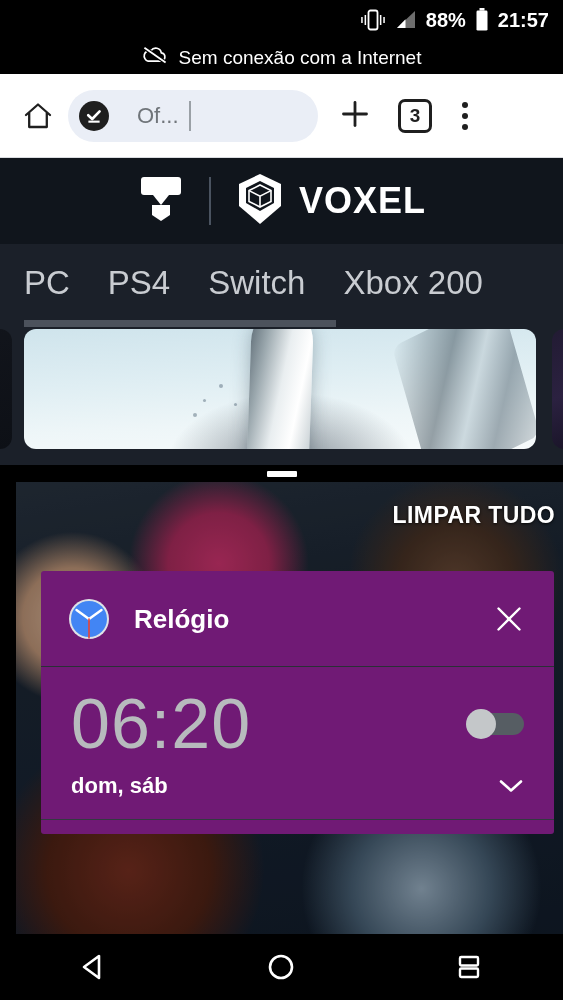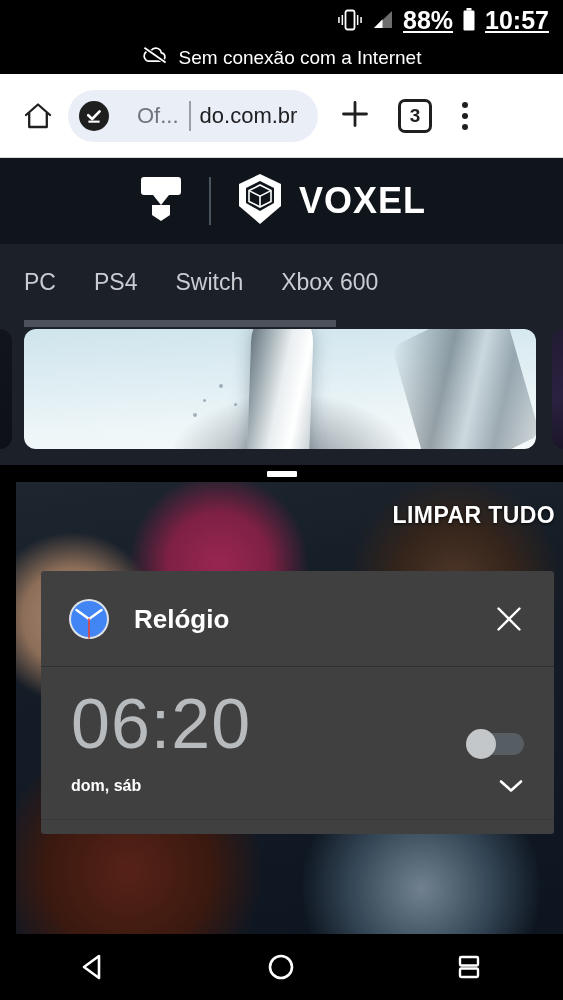--- a/index.html
+++ b/index.html
@@ -32,25 +32,24 @@
     padding-right: 14px;
     box-sizing: border-box;
   }
   .sb-icons {
     display: flex;
     align-items: center;
     gap: 9px;
   }
   .sb-text {
     color: #fff;
-    font-size: 25px;
+    font-size: 20px;
     font-weight: bold;
     letter-spacing: 0px;
     line-height: 1;
-    text-decoration: underline;
   }
   .vibrate-ico { display:block; }
   .signal-ico { display:block; }
   .battery-ico { display:block; }
 
   
   .offline-bar {
     position: absolute;
     left: 0; top: 40px;
     width: 563px;
@@ -202,21 +201,21 @@
     height: 76px;
     background: #1b2029;
     display: flex;
     align-items: center;
     padding-left: 24px;
     gap: 38px;
     box-sizing: border-box;
   }
   .nav-item {
     color: #c9ccd1;
-    font-size: 23px;
+    font-size: 33px;
     white-space: nowrap;
     line-height: 1;
   }
 
   .carousel-wrap {
     background: #1b2029;
     height: 155px;
     position: relative;
     overflow: hidden;
   }
@@ -328,21 +327,21 @@
     font-weight: bold;
     letter-spacing: 0.4px;
     text-shadow: 0 1px 3px rgba(0,0,0,0.8);
     line-height: 1;
   }
 
   .notif-card {
     position: absolute;
     left: 25px; top: 89px;
     width: 513px;
-    background: #404040;
+    background: #701a75;
     border-radius: 3px;
     overflow: hidden;
   }
   .notif-head {
     height: 96px;
     display: flex;
     align-items: center;
     padding: 0 26px 0 26px;
     box-sizing: border-box;
     border-bottom: 1px solid #2a3036;
@@ -361,21 +360,21 @@
   }
   .close-x {
     width: 38px; height: 38px;
     flex: 0 0 auto;
     display: flex; align-items: center; justify-content: center;
   }
 
   .notif-body {
     padding: 22px 26px 0 30px;
     display: flex;
-    align-items: flex-end;
+    align-items: center;
   }
   .alarm-time {
     color: #b7bbbd;
     font-size: 70px;
     font-weight: 300;
     letter-spacing: 1px;
     flex: 1 1 auto;
     line-height: 1;
   }
   .toggle {
@@ -401,21 +400,21 @@
 
   .notif-foot {
     padding: 14px 26px 20px 30px;
     display: flex;
     align-items: center;
     border-bottom: 1px solid #333a40;
     margin: 0 0 0 0;
   }
   .alarm-days {
     color: #ffffff;
-    font-size: 16px;
+    font-size: 22px;
     font-weight: bold;
     flex: 1 1 auto;
     line-height: 1;
   }
   .chev {
     width: 34px; height: 26px;
     flex: 0 0 auto;
     display: flex; align-items: center; justify-content: center;
   }
   .notif-gap { height: 14px; }
@@ -458,21 +457,21 @@
           <path d="M10.5 9.2 L10.5 18 L2 18 Z" fill="#ffffff"></path>
         </svg>
       </span>
       <span class="sb-text">88%</span>
       <span>
         <svg class="battery-ico" width="14" height="24" viewBox="0 0 14 24">
           <rect x="4.5" y="0" width="5" height="2.6" fill="#fff"></rect>
           <rect x="1.5" y="2.6" width="11" height="20" rx="1.4" fill="#fff"></rect>
         </svg>
       </span>
-      <span class="sb-text">10:57</span>
+      <span class="sb-text">21:57</span>
     </div>
   </div>
 
   <div class="offline-bar">
     <span>
       <svg width="26" height="18" viewBox="0 0 26 18">
         <path d="M6.2 15.2 h12.6 a4.2 4.2 0 0 0 0.5 -8.35 a5.6 5.6 0 0 0 -10.2 -2.2 a4.6 4.6 0 0 0 -2.9 10.55 z" fill="none" stroke="#ffffff" stroke-width="1.7" stroke-linejoin="round"></path>
         <line x1="2.4" y1="1.8" x2="23.6" y2="16.6" stroke="#000000" stroke-width="4"></line>
         <line x1="2.4" y1="1.8" x2="23.6" y2="16.6" stroke="#ffffff" stroke-width="1.8"></line>
       </svg>
@@ -489,21 +488,20 @@
 
     <div class="omnibox">
       <span class="dl-badge">
         <svg width="20" height="20" viewBox="0 0 20 20">
           <path d="M4.2 9.2 L8.2 13.0 L15.6 5.4" fill="none" stroke="#ffffff" stroke-width="2.6" stroke-linecap="round" stroke-linejoin="round"></path>
           <rect x="4.4" y="14.6" width="11.2" height="2.1" fill="#ffffff"></rect>
         </svg>
       </span>
       <span class="omni-prefix">Of...</span>
       <span class="omni-caret"></span>
-      <span class="omni-url">do.com.br</span>
     </div>
 
     <div class="tb-plus">
       <span>
         <svg width="32" height="32" viewBox="0 0 32 32">
           <line x1="16" y1="4.5" x2="16" y2="27.5" stroke="#1f1f1f" stroke-width="2.8" stroke-linecap="round"></line>
           <line x1="4.5" y1="16" x2="27.5" y2="16" stroke="#1f1f1f" stroke-width="2.8" stroke-linecap="round"></line>
         </svg>
       </span>
     </div>
@@ -540,21 +538,21 @@
           </svg>
         </span>
         <span class="brand-text">VOXEL</span>
       </span>
     </div>
 
     <div class="site-nav">
       <span class="nav-item">PC</span>
       <span class="nav-item">PS4</span>
       <span class="nav-item">Switch</span>
-      <span class="nav-item">Xbox 600</span>
+      <span class="nav-item">Xbox 200</span>
     </div>
 
     <div class="carousel-wrap">
       <div class="scroll-ind"></div>
       <div class="card-prev"></div>
       <div class="card">
         <div class="fig2"></div>
         <div class="fig"></div>
         <div class="speck" style="left:38%;top:46%;width:4px;height:4px;"></div>
         <div class="speck" style="left:35%;top:58%;width:3px;height:3px;"></div>

